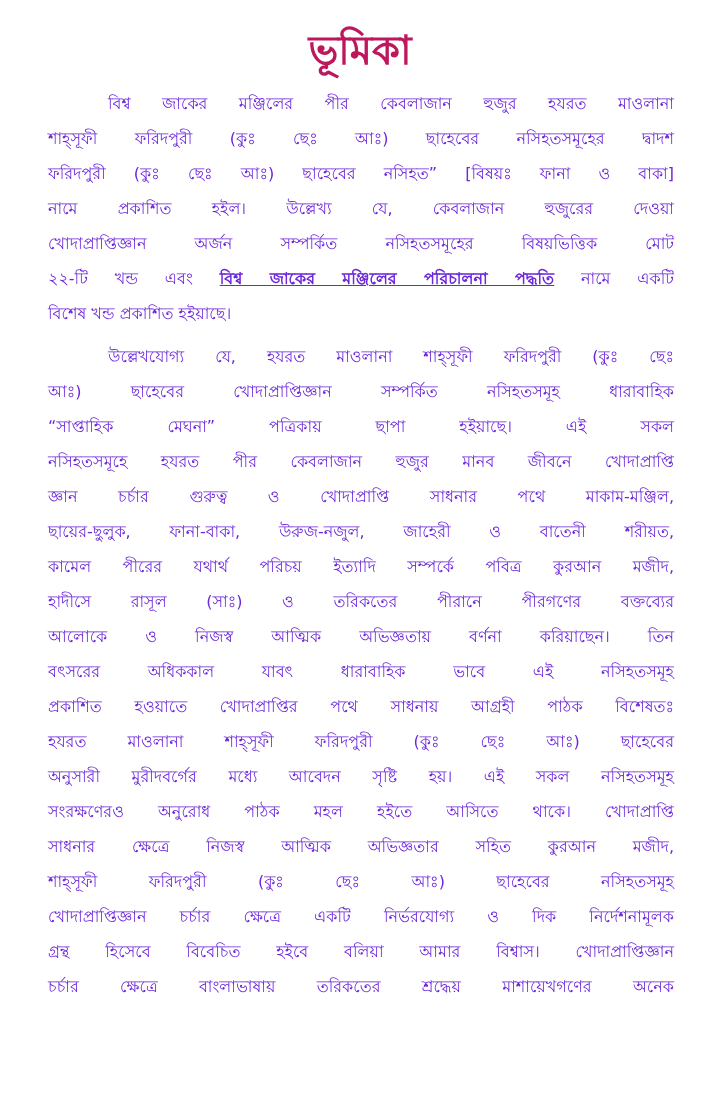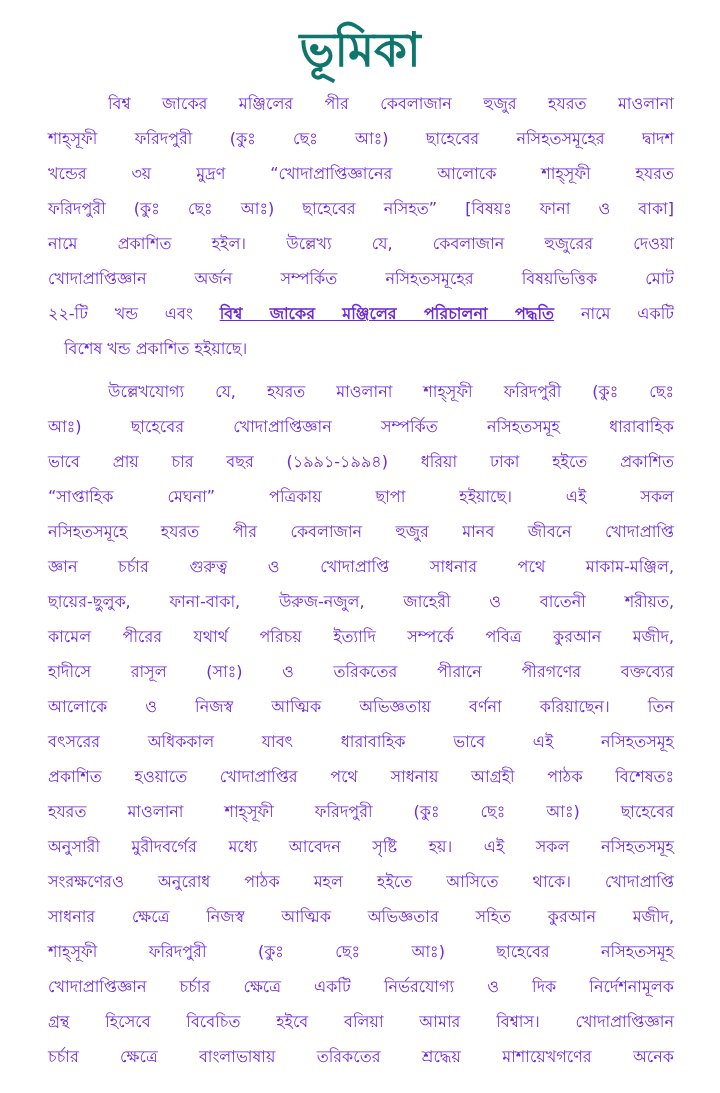--- a/index.html
+++ b/index.html
@@ -20,24 +20,24 @@
     left: 0; top: 0;
     width: 720px; height: 1093px;
     background: #ffffff;
   }
   .title {
     position: absolute;
     left: 0;
     top: 22px;
     width: 720px;
     text-align: center;
-    font-size: 47px;
+    font-size: 40px;
     font-weight: bold;
     line-height: 56px;
-    color: #0f766e;
+    color: #be185d;
   }
   .body {
     position: absolute;
     left: 48px;
     top: 86px;
     width: 626px;
   }
   .line {
     display: block;
     height: 35px;
@@ -47,54 +47,51 @@
     text-align: justify;
     text-align-last: justify;
     overflow: visible;
     color: #6d28d9;
   }
   .line.indent {
     padding-left: 60px;
   }
   .line.last {
     text-align-last: left;
-    margin-left: 16px;
   }
   .para-gap {
     height: 8px;
   }
   .bold-run {
     font-weight: bold;
     text-decoration: underline;
   }
 </style>
 </head>
 <body>
 
 <div class="page">
   <div class="title">ভূমিকা</div>
 
   <div class="body">
     <div>
       <span class="line indent">বিশ্ব জাকের মঞ্জিলের পীর কেবলাজান হুজুর হযরত মাওলানা</span>
       <span class="line">শাহ্‌সূফী ফরিদপুরী (কুঃ ছেঃ আঃ) ছাহেবের নসিহতসমূহের দ্বাদশ</span>
-      <span class="line">খন্ডের ৩য় মুদ্রণ “খোদাপ্রাপ্তিজ্ঞানের আলোকে শাহ্‌সূফী হযরত</span>
       <span class="line">ফরিদপুরী (কুঃ ছেঃ আঃ) ছাহেবের নসিহত” [বিষয়ঃ ফানা ও বাকা]</span>
       <span class="line">নামে প্রকাশিত হইল। উল্লেখ্য যে, কেবলাজান হুজুরের দেওয়া</span>
       <span class="line">খোদাপ্রাপ্তিজ্ঞান অর্জন সম্পর্কিত নসিহতসমূহের বিষয়ভিত্তিক মোট</span>
       <span class="line"><span>২২-টি খন্ড  এবং </span><span class="bold-run">বিশ্ব জাকের মঞ্জিলের পরিচালনা পদ্ধতি</span><span>  নামে একটি</span></span>
       <span class="line last">বিশেষ খন্ড প্রকাশিত হইয়াছে।</span>
     </div>
 
     <div class="para-gap"></div>
 
     <div>
       <span class="line indent">উল্লেখযোগ্য যে, হযরত মাওলানা শাহ্‌সূফী ফরিদপুরী (কুঃ ছেঃ</span>
       <span class="line">আঃ) ছাহেবের খোদাপ্রাপ্তিজ্ঞান সম্পর্কিত নসিহতসমূহ ধারাবাহিক</span>
-      <span class="line">ভাবে প্রায় চার বছর (১৯৯১-১৯৯৪) ধরিয়া ঢাকা হইতে প্রকাশিত</span>
       <span class="line">“সাপ্তাহিক মেঘনা” পত্রিকায় ছাপা হইয়াছে। এই সকল</span>
       <span class="line">নসিহতসমূহে হযরত পীর কেবলাজান হুজুর মানব জীবনে খোদাপ্রাপ্তি</span>
       <span class="line">জ্ঞান চর্চার গুরুত্ব ও  খোদাপ্রাপ্তি সাধনার পথে মাকাম-মঞ্জিল,</span>
       <span class="line">ছায়ের-ছুলুক, ফানা-বাকা, উরুজ-নজুল, জাহেরী ও বাতেনী শরীয়ত,</span>
       <span class="line">কামেল পীরের যথার্থ পরিচয় ইত্যাদি সম্পর্কে পবিত্র কুরআন মজীদ,</span>
       <span class="line">হাদীসে রাসূল (সাঃ) ও তরিকতের পীরানে পীরগণের বক্তব্যের</span>
       <span class="line">আলোকে ও নিজস্ব আত্মিক অভিজ্ঞতায় বর্ণনা করিয়াছেন। তিন</span>
       <span class="line">বৎসরের অধিককাল যাবৎ ধারাবাহিক ভাবে এই নসিহতসমূহ</span>
       <span class="line">প্রকাশিত হওয়াতে খোদাপ্রাপ্তির পথে সাধনায় আগ্রহী পাঠক বিশেষতঃ</span>
       <span class="line">হযরত মাওলানা শাহ্‌সূফী ফরিদপুরী (কুঃ ছেঃ আঃ) ছাহেবের</span>

